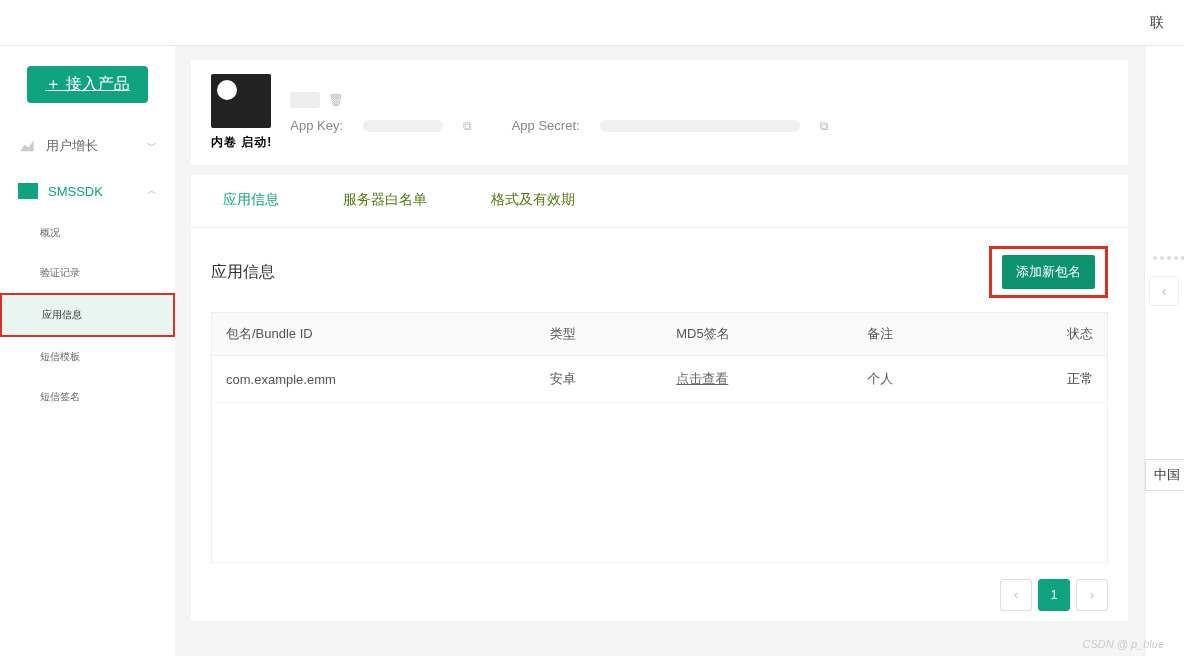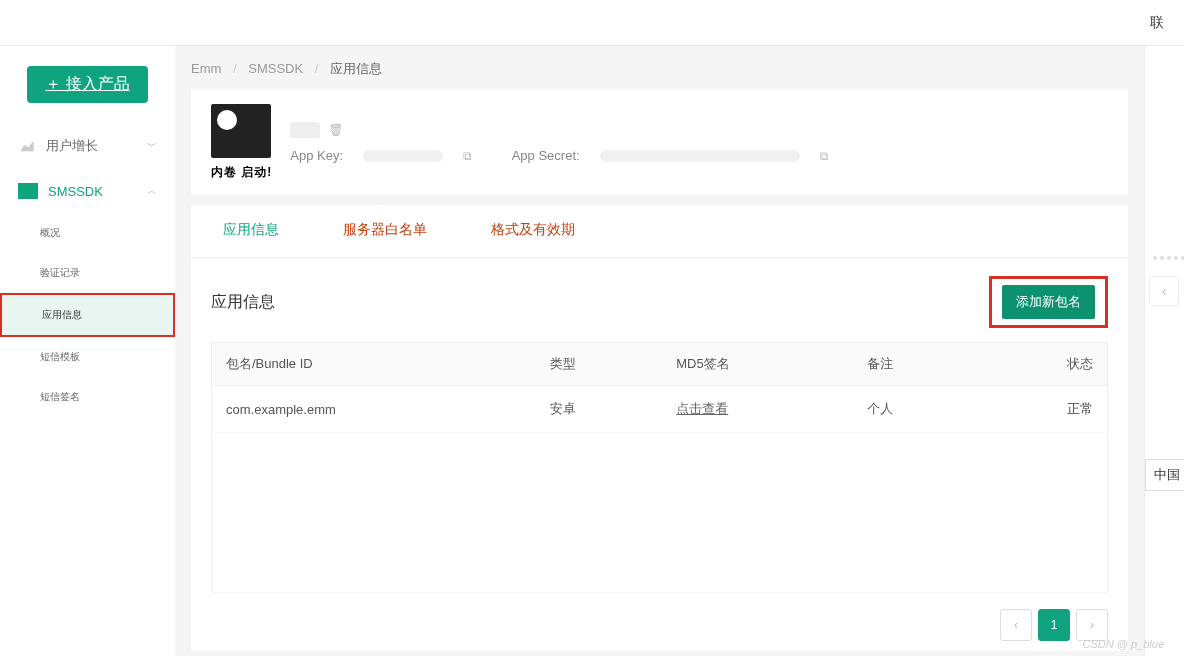--- a/index.html
+++ b/index.html
@@ -41,21 +41,21 @@
 .meta-row1 { display:flex; align-items:center; gap:8px; margin-bottom:10px; }
 .meta-row1 .name-ph { width:30px; height:16px; background:#eee; border-radius:3px; }
 .meta-row1 .del-ico { color:#bbb; font-size:12px; }
 .meta-row2 { display:flex; align-items:center; gap:40px; color:#888; font-size:13px; }
 .kv { display:flex; align-items:center; gap:20px; }
 .kv .val-ph { width:80px; height:12px; background:#f0f0f0; border-radius:6px; }
 .kv .val-ph.wide { width:200px; }
 .copy-ico { color:#bbb; font-size:12px; }
 
 .tabs { display:flex; background:#fff; margin-top:10px; }
-.tab { padding: 16px 32px; font-size: 14px; color: #c2410c; cursor: pointer; border-bottom: 2px solid transparent; }
+.tab { padding: 16px 32px; font-size: 14px; color: #4d7c0f; cursor: pointer; border-bottom: 2px solid transparent; }
 .tab.active { color: #10a37f; border-bottom-color: transparent; background:#fff; }
 
 .panel { background:#fff; padding: 18px 20px 0; border-top:1px solid #f0f0f0; }
 .panel-head { display:flex; align-items:center; margin-bottom:14px; }
 .panel-title { font-size:16px; color:#333; }
 .btn-add-wrap { margin-left:auto; border:3px solid #d93025; padding:6px 10px; }
 .btn-add { background:#0d9270; color:#fff; border:none; padding:8px 14px; font-size:13px; cursor:pointer; border-radius:2px; }
 
 .tbl { width:100%; border:1px solid #eee; border-collapse:collapse; }
 .tbl th { background:#fafafa; text-align:left; padding:12px 14px; font-size:13px; font-weight:500; color:#555; border-bottom:1px solid #eee; }
@@ -107,27 +107,20 @@
         <li>概况</li>
         <li>验证记录</li>
         <li class="selected">应用信息</li>
         <li>短信模板</li>
         <li>短信签名</li>
       </ul>
     </div>
   </aside>
 
   <main class="main">
-    <div class="breadcrumb">
-      <span>Emm</span>
-      <span class="bc-sep">/</span>
-      <span>SMSSDK</span>
-      <span class="bc-sep">/</span>
-      <span class="bc-cur">应用信息</span>
-    </div>
 
     <div class="app-card">
       <div>
         <div class="avatar"></div>
         <div class="avatar-cap">内卷  启动!</div>
       </div>
       <div class="app-meta">
         <div class="meta-row1">
           <div class="name-ph"></div>
           <span class="del-ico">🗑</span>

